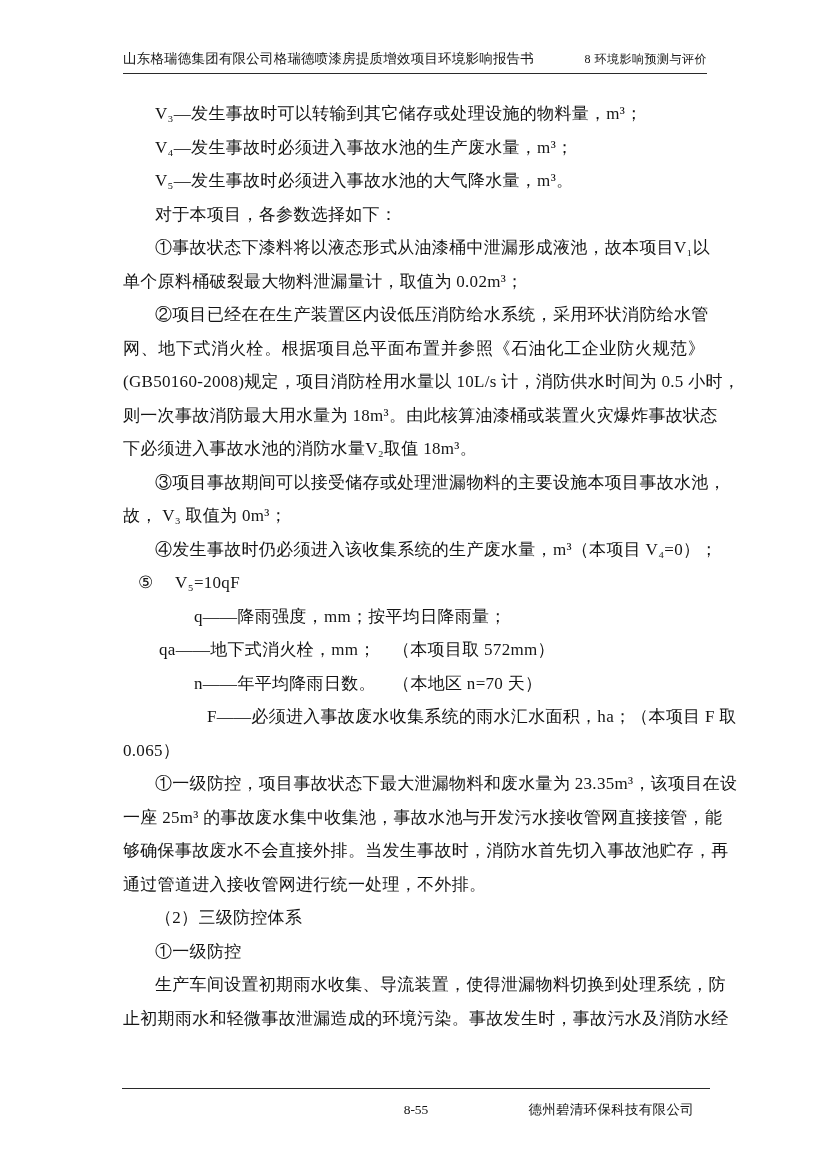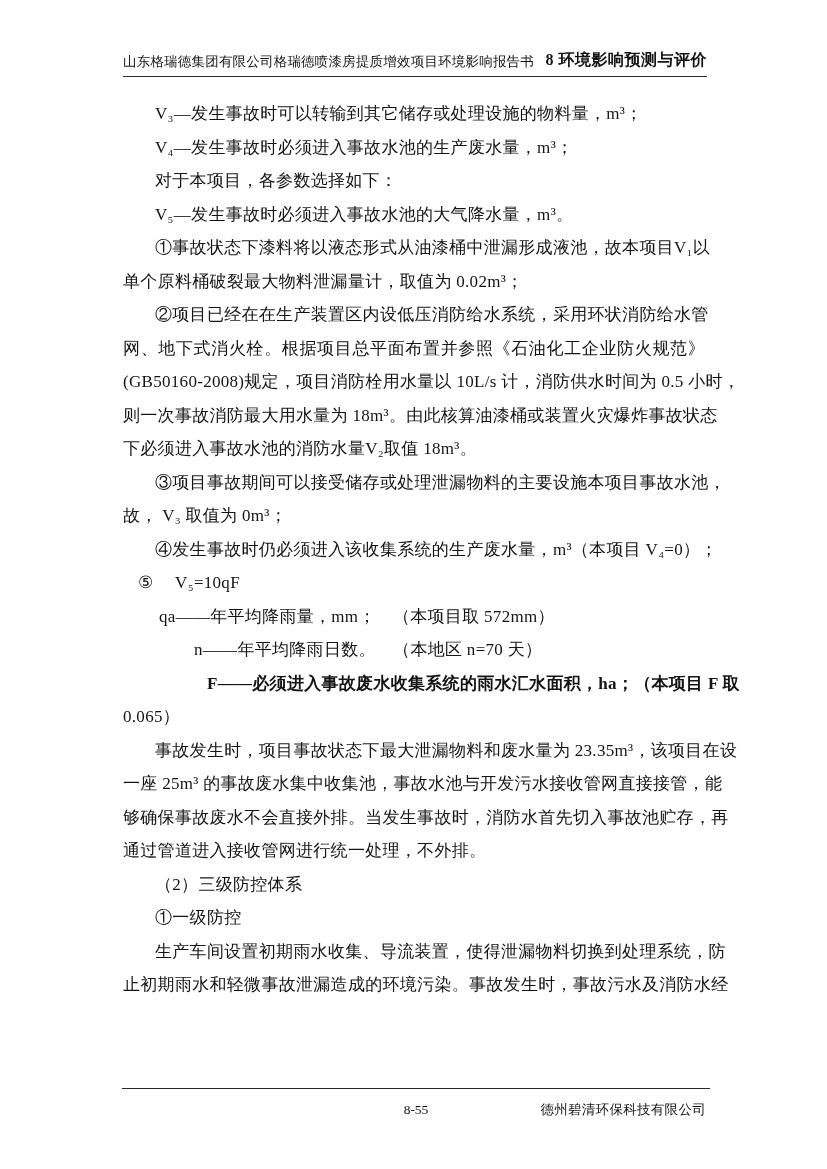--- a/index.html
+++ b/index.html
@@ -12,75 +12,76 @@
     color:#141414;
   }
   
   .header{
     position:absolute;left:123px;top:50px;width:584px;
     display:flex;justify-content:space-between;align-items:flex-end;
     padding-bottom:5px;
     border-bottom:1.5px solid #2a2a2a;
   }
   .header-left{font-size:13.5px;letter-spacing:0.2px;}
-  .header-right{font-size:16px;font-weight:bold;letter-spacing:0.5px;}
+  .header-right{font-size:12px;font-weight:normal;letter-spacing:0.5px;}
   
   .content{position:absolute;left:123px;top:97px;width:582px;}
   .ln{
     height:33.5px;line-height:33.5px;
     font-size:17px;
     white-space:nowrap;
     letter-spacing:0.3px;
   }
   .jf{text-align:justify;text-align-last:justify;}
   .ind2{padding-left:32px;}
   .ind5{padding-left:15px;}
   .indq{padding-left:71px;}
   .indqa{padding-left:36px;}
-  .indF{padding-left:84px;font-weight:bold;}
+  .indF{padding-left:84px;}
   
   .footer{
     position:absolute;left:122px;top:1088px;width:588px;
     border-top:1.5px solid #2a2a2a;
   }
   .footer-row{position:relative;height:22px;line-height:22px;margin-top:10px;font-size:13.5px;}
   .page-number{position:absolute;left:0;right:0;text-align:center;}
-  .company{position:absolute;right:4px;top:0;letter-spacing:0.3px;}
+  .company{position:absolute;right:16px;top:0;letter-spacing:0.3px;}
 </style>
 </head>
 <body>
 
 <div class="page">
 
   <div class="header">
     <span class="header-left">山东格瑞德集团有限公司格瑞德喷漆房提质增效项目环境影响报告书</span>
     <span class="header-right">8 环境影响预测与评价</span>
   </div>
 
   <div class="content">
     <div class="ln ind2">V₃—发生事故时可以转输到其它储存或处理设施的物料量，m³；</div>
     <div class="ln ind2">V₄—发生事故时必须进入事故水池的生产废水量，m³；</div>
+    <div class="ln ind2">V₅—发生事故时必须进入事故水池的大气降水量，m³。</div>
     <div class="ln ind2">对于本项目，各参数选择如下：</div>
-    <div class="ln ind2">V₅—发生事故时必须进入事故水池的大气降水量，m³。</div>
     <div class="ln ind2 jf">①事故状态下漆料将以液态形式从油漆桶中泄漏形成液池，故本项目V₁以</div>
     <div class="ln">单个原料桶破裂最大物料泄漏量计，取值为 0.02m³；</div>
     <div class="ln ind2 jf">②项目已经在在生产装置区内设低压消防给水系统，采用环状消防给水管</div>
     <div class="ln jf">网、地下式消火栓。根据项目总平面布置并参照《石油化工企业防火规范》</div>
     <div class="ln jf">(GB50160-2008)规定，项目消防栓用水量以 10L/s 计，消防供水时间为 0.5 小时，</div>
     <div class="ln jf">则一次事故消防最大用水量为 18m³。由此核算油漆桶或装置火灾爆炸事故状态</div>
     <div class="ln">下必须进入事故水池的消防水量V₂取值 18m³。</div>
     <div class="ln ind2 jf">③项目事故期间可以接受储存或处理泄漏物料的主要设施本项目事故水池，</div>
     <div class="ln">故， V₃ 取值为 0m³；</div>
     <div class="ln ind2">④发生事故时仍必须进入该收集系统的生产废水量，m³（本项目 V₄=0）；</div>
     <div class="ln ind5">⑤　 V₅=10qF</div>
-    <div class="ln indqa">qa——年平均降雨量，mm；　（本项目取 572mm）</div>
+    <div class="ln indq">q——降雨强度，mm；按平均日降雨量；</div>
+    <div class="ln indqa">qa——地下式消火栓，mm；　（本项目取 572mm）</div>
     <div class="ln indq">n——年平均降雨日数。　（本地区 n=70 天）</div>
     <div class="ln indF jf">F——必须进入事故废水收集系统的雨水汇水面积，ha；（本项目 F 取</div>
     <div class="ln">0.065）</div>
-    <div class="ln ind2 jf">事故发生时，项目事故状态下最大泄漏物料和废水量为 23.35m³，该项目在设</div>
+    <div class="ln ind2 jf">①一级防控，项目事故状态下最大泄漏物料和废水量为 23.35m³，该项目在设</div>
     <div class="ln jf">一座 25m³ 的事故废水集中收集池，事故水池与开发污水接收管网直接接管，能</div>
     <div class="ln jf">够确保事故废水不会直接外排。当发生事故时，消防水首先切入事故池贮存，再</div>
     <div class="ln">通过管道进入接收管网进行统一处理，不外排。</div>
     <div class="ln ind2">（2）三级防控体系</div>
     <div class="ln ind2">①一级防控</div>
     <div class="ln ind2 jf">生产车间设置初期雨水收集、导流装置，使得泄漏物料切换到处理系统，防</div>
     <div class="ln jf">止初期雨水和轻微事故泄漏造成的环境污染。事故发生时，事故污水及消防水经</div>
   </div>
 
   <div class="footer">

